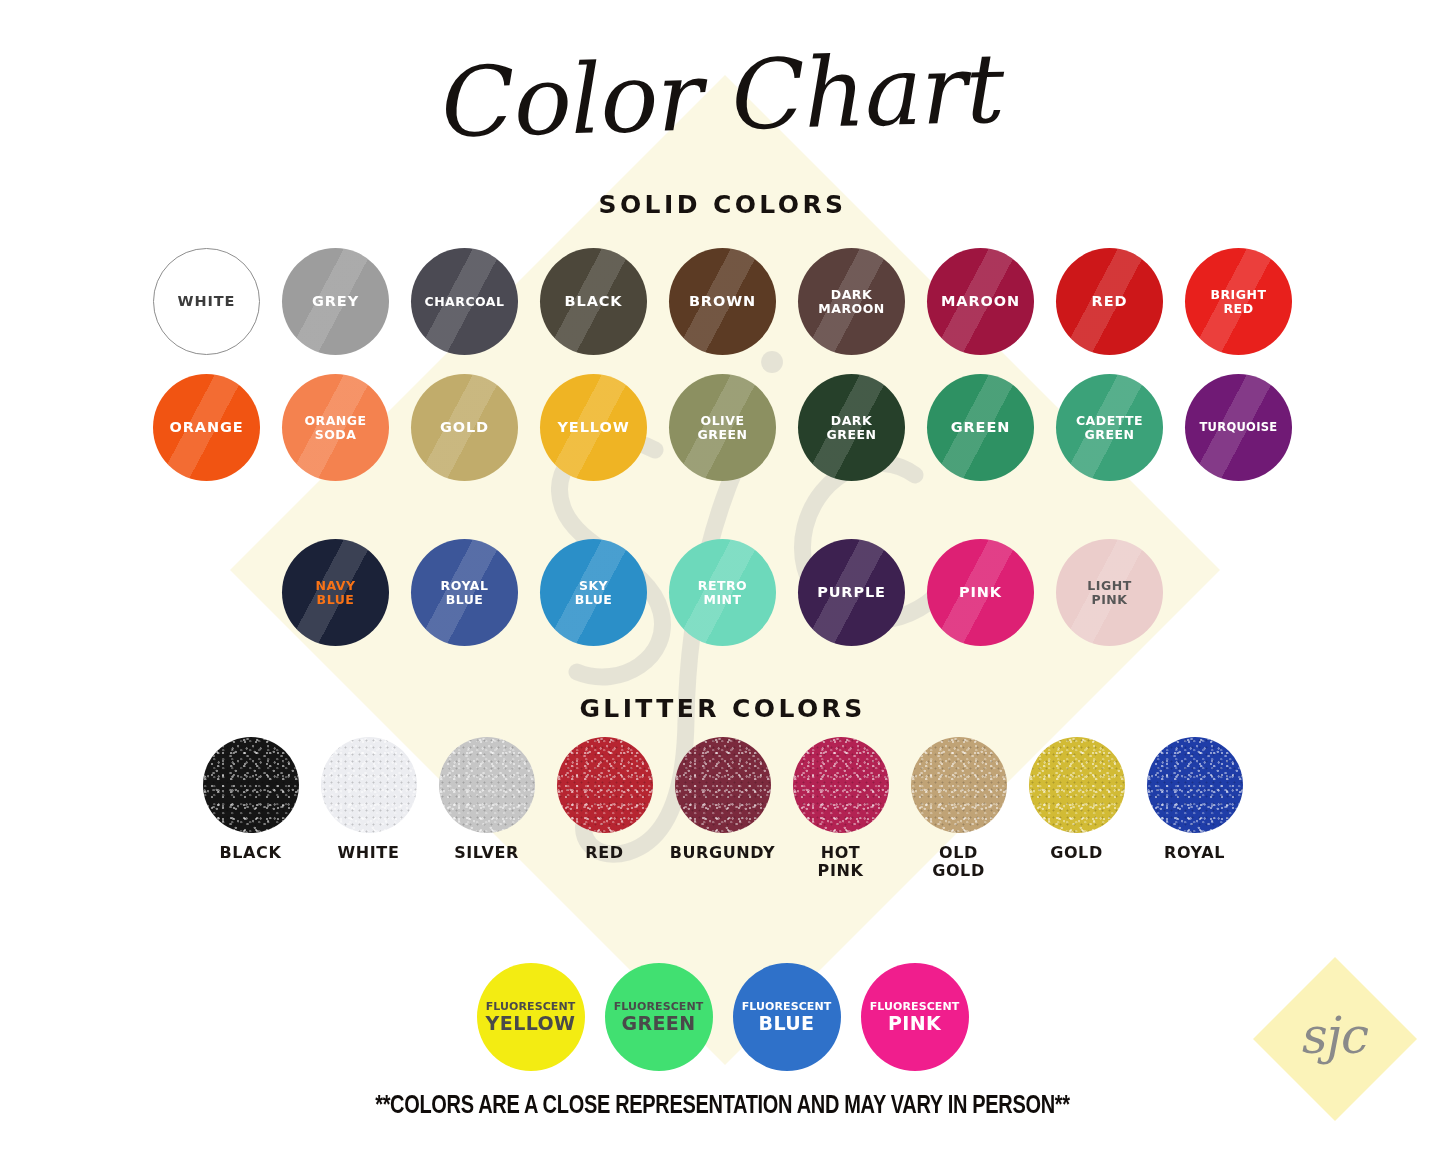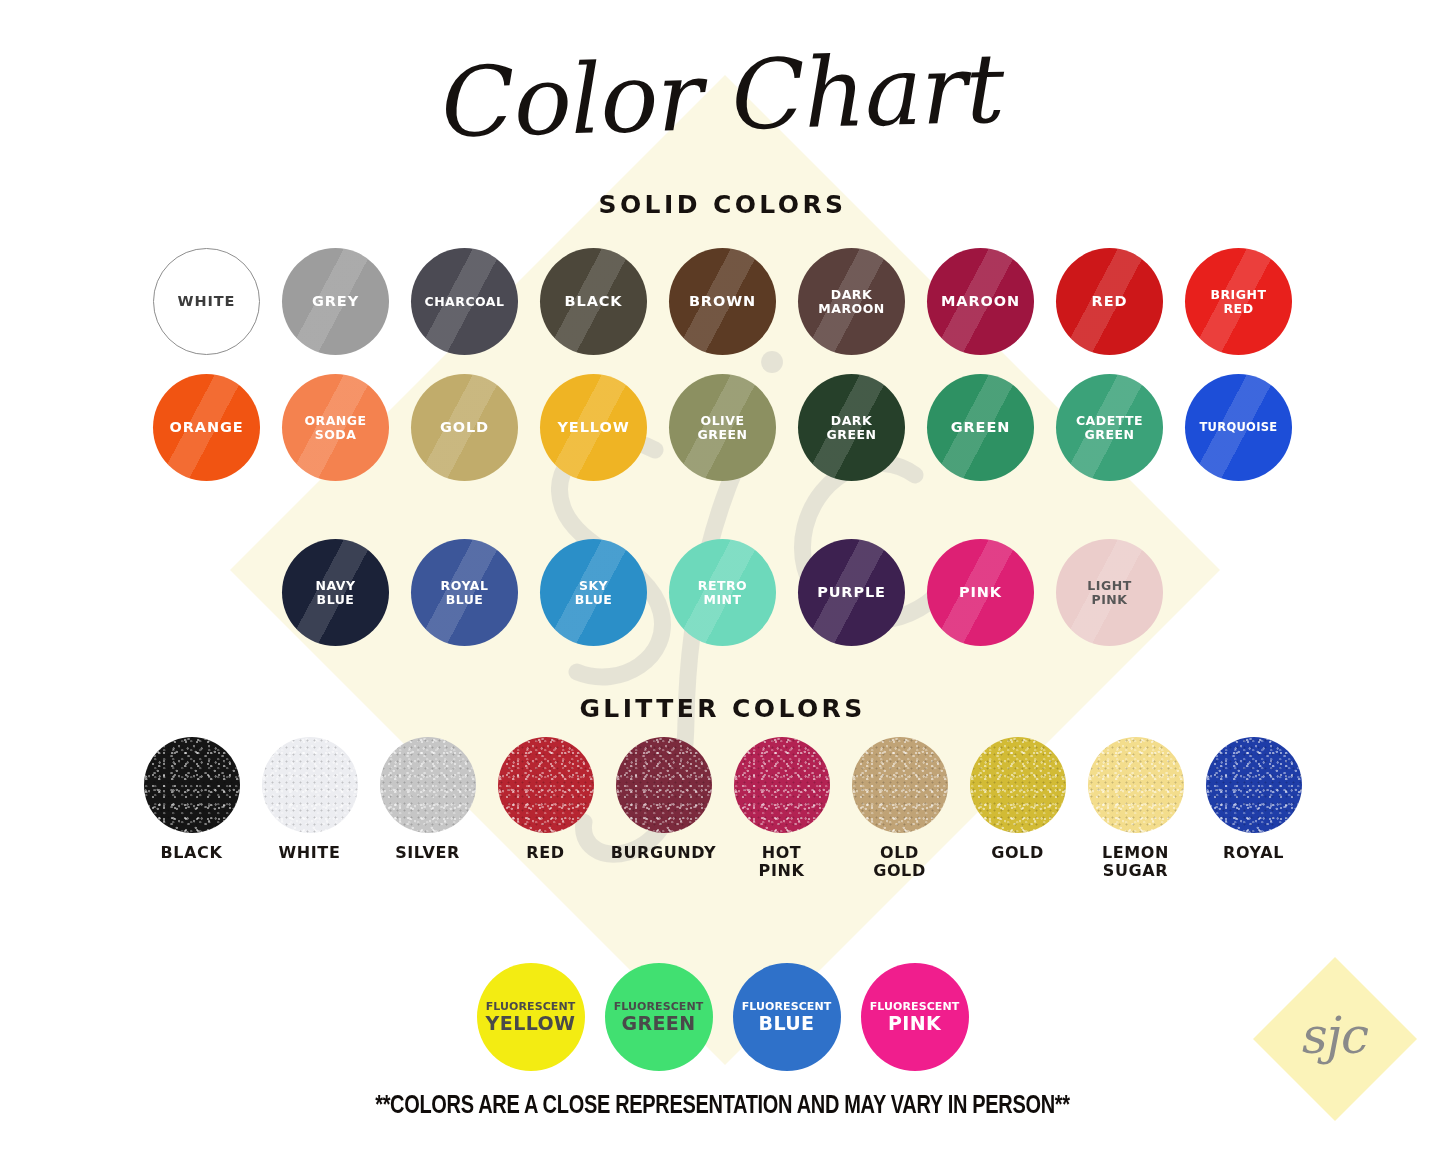--- a/index.html
+++ b/index.html
@@ -259,29 +259,29 @@
           <div class="lbl sm" style="color: rgb(255, 255, 255);">DARK<br>GREEN</div>
         </div>
         <div class="swatch" style="background: rgb(46, 145, 99);">
           <div class="gloss"></div>
           <div class="lbl" style="color: rgb(255, 255, 255);">GREEN</div>
         </div>
         <div class="swatch" style="background: rgb(59, 162, 121);">
           <div class="gloss"></div>
           <div class="lbl sm" style="color: rgb(255, 255, 255);">CADETTE<br>GREEN</div>
         </div>
-        <div class="swatch" style="background: #1d4ed8; justify-content: center;">
+        <div class="swatch" style="background: #701a75; justify-content: center;">
           <div class="gloss"></div>
           <div class="lbl xs" style="color: rgb(255, 255, 255);">TURQUOISE</div>
         </div>
       </div>
     <div class="row" id="row-solid-3">
         <div class="swatch" style="background: rgb(27, 34, 56);">
           <div class="gloss"></div>
-          <div class="lbl sm" style="color: #ffffff;">NAVY<br>BLUE</div>
+          <div class="lbl sm" style="color: #f97316;">NAVY<br>BLUE</div>
         </div>
         <div class="swatch" style="background: rgb(60, 86, 153);">
           <div class="gloss"></div>
           <div class="lbl sm" style="color: rgb(255, 255, 255);">ROYAL<br>BLUE</div>
         </div>
         <div class="swatch" style="background: rgb(43, 143, 200);">
           <div class="gloss"></div>
           <div class="lbl sm" style="color: rgb(255, 255, 255);">SKY<br>BLUE</div>
         </div>
         <div class="swatch" style="background: rgb(109, 217, 187);">
@@ -352,27 +352,20 @@
             <div class="spark2"></div>
           </div>
           <div class="glbl">OLD<br>GOLD</div>
         </div>
         <div class="gcell">
           <div class="gdisc" style="background: rgb(210, 187, 53);">
             <div class="spark"></div>
             <div class="spark2"></div>
           </div>
           <div class="glbl">GOLD</div>
-        </div>
-        <div class="gcell">
-          <div class="gdisc" style="background: rgb(243, 221, 140);">
-            <div class="spark"></div>
-            <div class="spark2"></div>
-          </div>
-          <div class="glbl">LEMON<br>SUGAR</div>
         </div>
         <div class="gcell">
           <div class="gdisc" style="background: rgb(31, 61, 168);">
             <div class="spark"></div>
             <div class="spark2"></div>
           </div>
           <div class="glbl">ROYAL</div>
         </div>
       </div>
 

